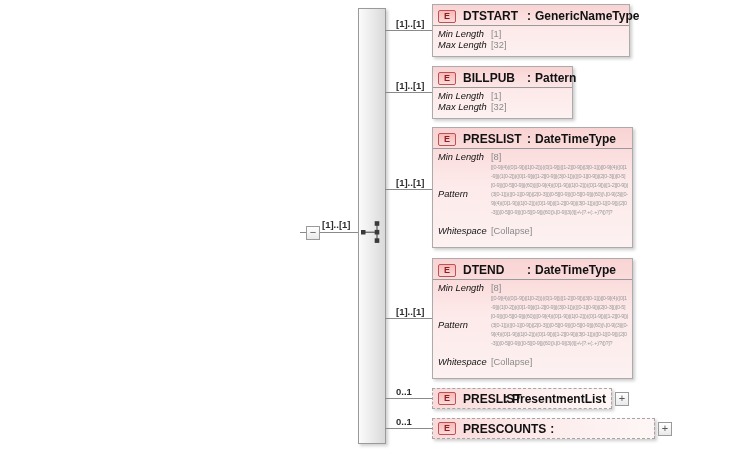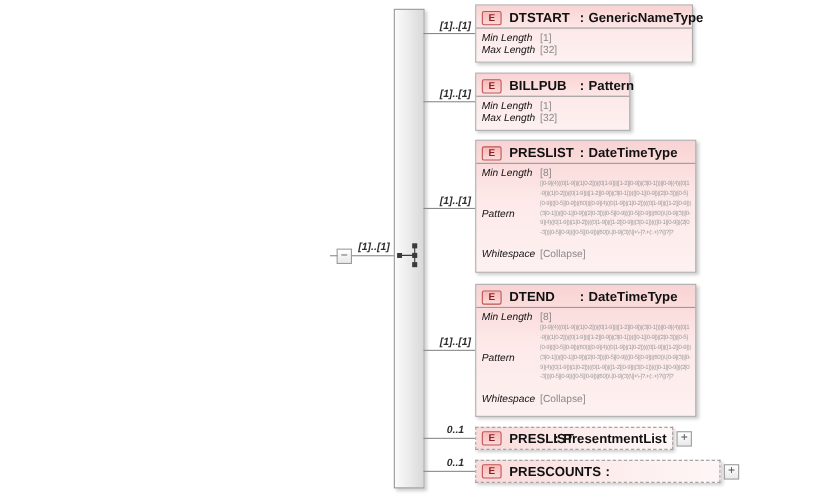--- a/index.html
+++ b/index.html
@@ -20,22 +20,22 @@
     display:inline-block;min-width:18px;padding:0 2px;height:12px;line-height:12px;
     text-align:center;font-size:9.5px;font-weight:bold;color:#3c3c74;
     background:linear-gradient(#e8e8f8,#cdcdec);border:1px solid #8787bf;border-radius:3px;
   }
   .cttitle{font-size:13px;font-weight:bold;color:#111;letter-spacing:.2px;}
   .ctsep{border-top:1px solid #9a9ab4;margin:2px -9px 2px -7px;}
   .ctann{font-size:10.3px;font-style:italic;color:#1c1c1c;white-space:nowrap;}
   
   .hline{position:absolute;height:0;border-top:1px solid #8a8a8a;}
   .card{
-    position:absolute;font-size:9.5px;font-weight:bold;font-style:italic;color:#2e2e2e;
-    text-align:center;white-space:nowrap;
+    position:absolute;font-size:9.5px;font-weight:bold;color:#2e2e2e;
+    text-align:left;white-space:nowrap;
   }
   .iconbox{
     position:absolute;width:12px;height:12px;line-height:11px;text-align:center;
     font-size:11px;color:#555;background:linear-gradient(#ffffff,#e9e9e9);
     border:1px solid #9a9a9a;cursor:pointer;
   }
   
   .seqbar{
     position:absolute;left:358px;top:8px;width:26px;height:434px;
     background:linear-gradient(to right,#fbfbfb,#e9e9e9 55%,#d9d9d9);

